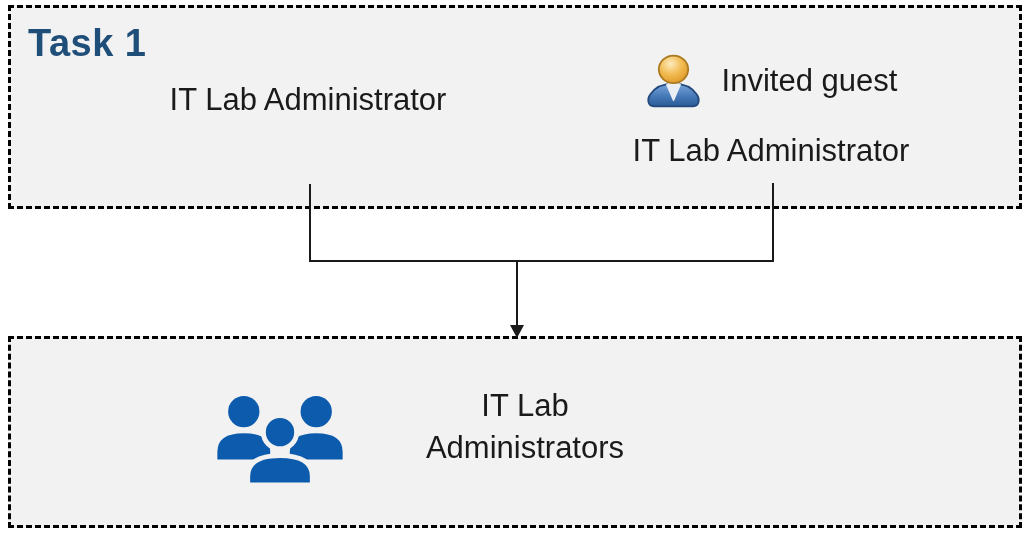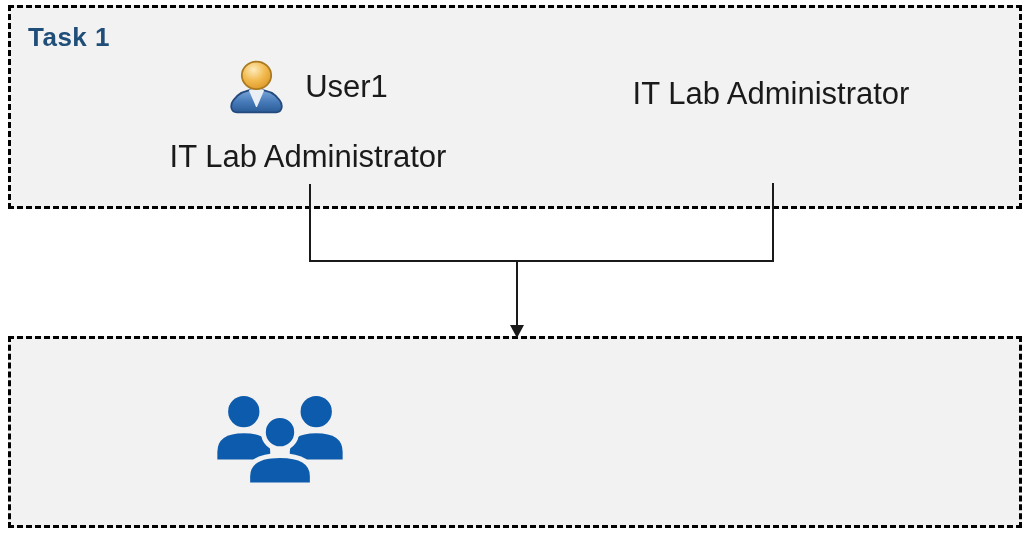--- a/index.html
+++ b/index.html
@@ -7,21 +7,21 @@
     position:relative;width:1028px;height:534px;background:#ffffff;overflow:hidden;
     font-family:"Liberation Sans", sans-serif;color:#1a1a1a;
   }
   .task-box{
     position:absolute;left:8px;width:1014px;box-sizing:border-box;
     background:#F2F2F2;border:3px dashed #000000;
   }
   .task-box.task1{top:5px;height:204px;}
   .task-box.task2{top:336px;height:192px;}
   .task-label{
-    position:absolute;font-size:26px;font-weight:bold;color:#1F4E79;
+    position:absolute;font-size:38px;font-weight:bold;color:#1F4E79;
     letter-spacing:0.5px;white-space:nowrap;
   }
   .task1 .task-label{left:17px;top:14px;}
   .task2 .task-label{left:29px;top:31px;}
   .member{
     position:absolute;display:flex;flex-direction:column;align-items:center;
   }
   .member.member-1{left:112px;top:50px;width:370px;}
   .member.member-2{left:572px;top:44px;width:376px;}
   .member-top{display:flex;align-items:center;gap:20px;height:57px;}
@@ -74,42 +74,43 @@
     </g>
   </defs>
 </svg>
 
 <div class="canvas">
 
   <div class="task-box task1">
     <div class="task-label">Task 1</div>
 
     <div class="member member-1">
+      <div class="member-role">IT Lab Administrator</div>
+    </div>
+
+    <div class="member member-2">
       <div class="member-top">
         <span class="person-icon">
           <svg viewBox="0 0 64 64">
               <use href="#person-shape"></use>
             </svg>
         </span>
-        <span class="member-name">User1</span>
+        <span class="member-name">Invited guest</span>
       </div>
-      <div class="member-role">IT Lab Administrator</div>
-    </div>
-
-    <div class="member member-2">
       <div class="member-role">IT Lab Administrator</div>
     </div>
   </div>
 
   <div class="task-box task2">
     <span class="group-icon">
       <svg viewBox="0 0 132 94">
           <use href="#people-group-shape"></use>
         </svg>
     </span>
+    <div class="group-name">IT Lab Administrators</div>
   </div>
 
   <svg class="connectors" viewBox="0 0 1028 534">
     <g stroke="#1A1A1A" stroke-width="2" fill="none">
       <line x1="310" y1="184" x2="310" y2="261"></line>
       <line x1="773" y1="183" x2="773" y2="261"></line>
       <line x1="309" y1="261" x2="774" y2="261"></line>
       <line x1="517" y1="260" x2="517" y2="328"></line>
     </g>
     <polygon points="517,338 510,325 524,325" fill="#1A1A1A"></polygon>

